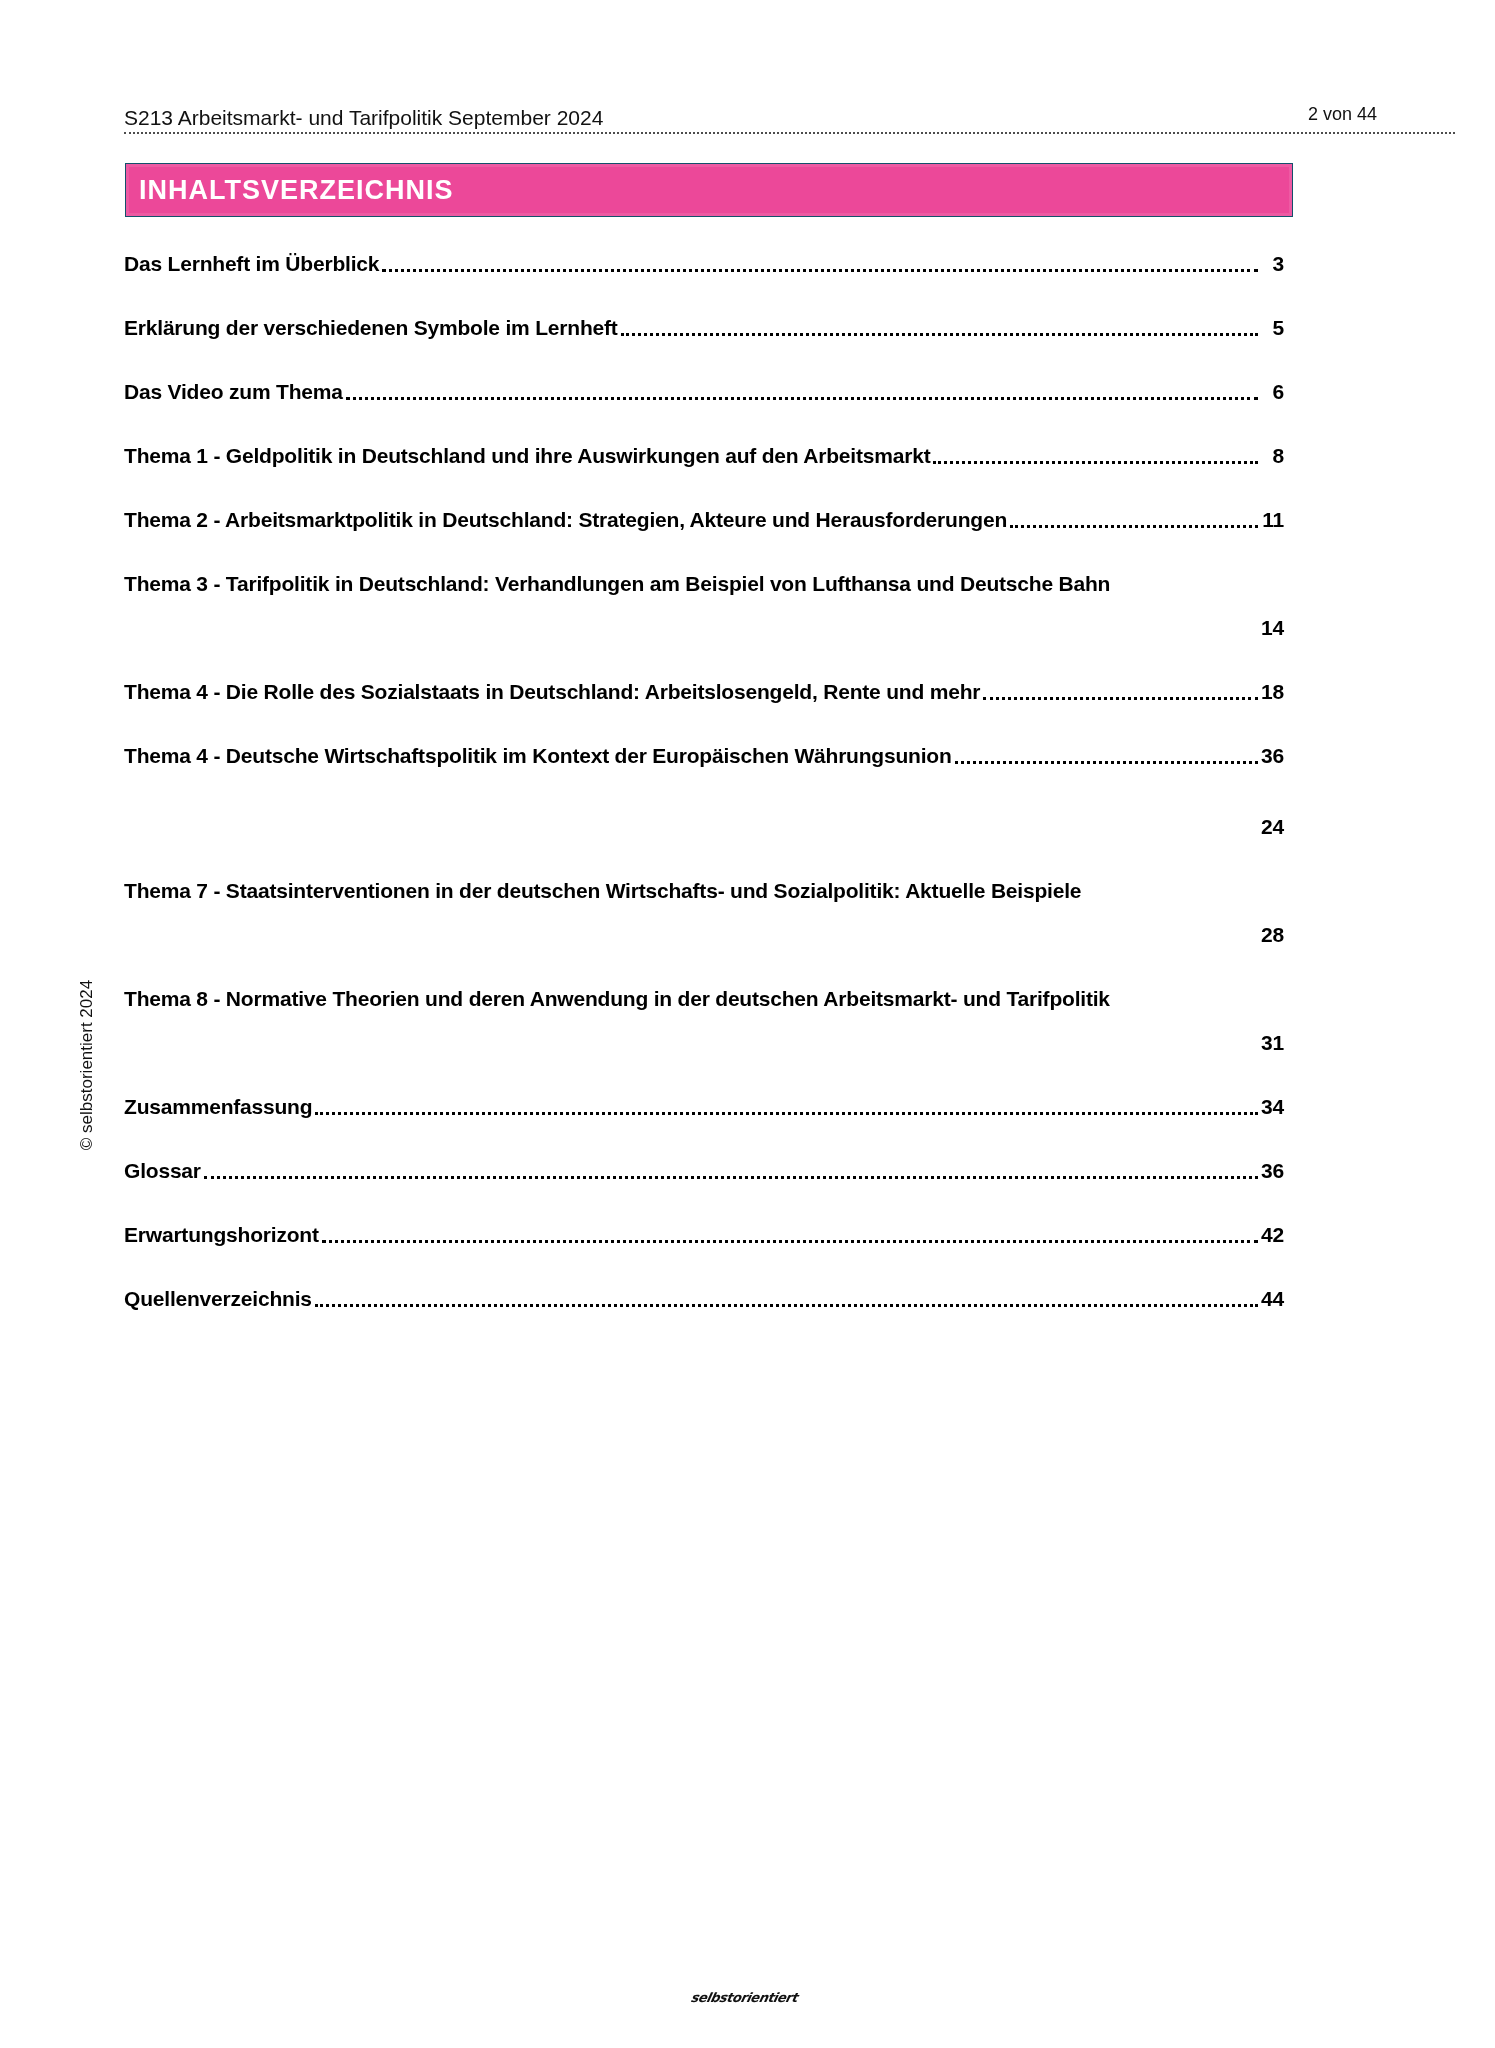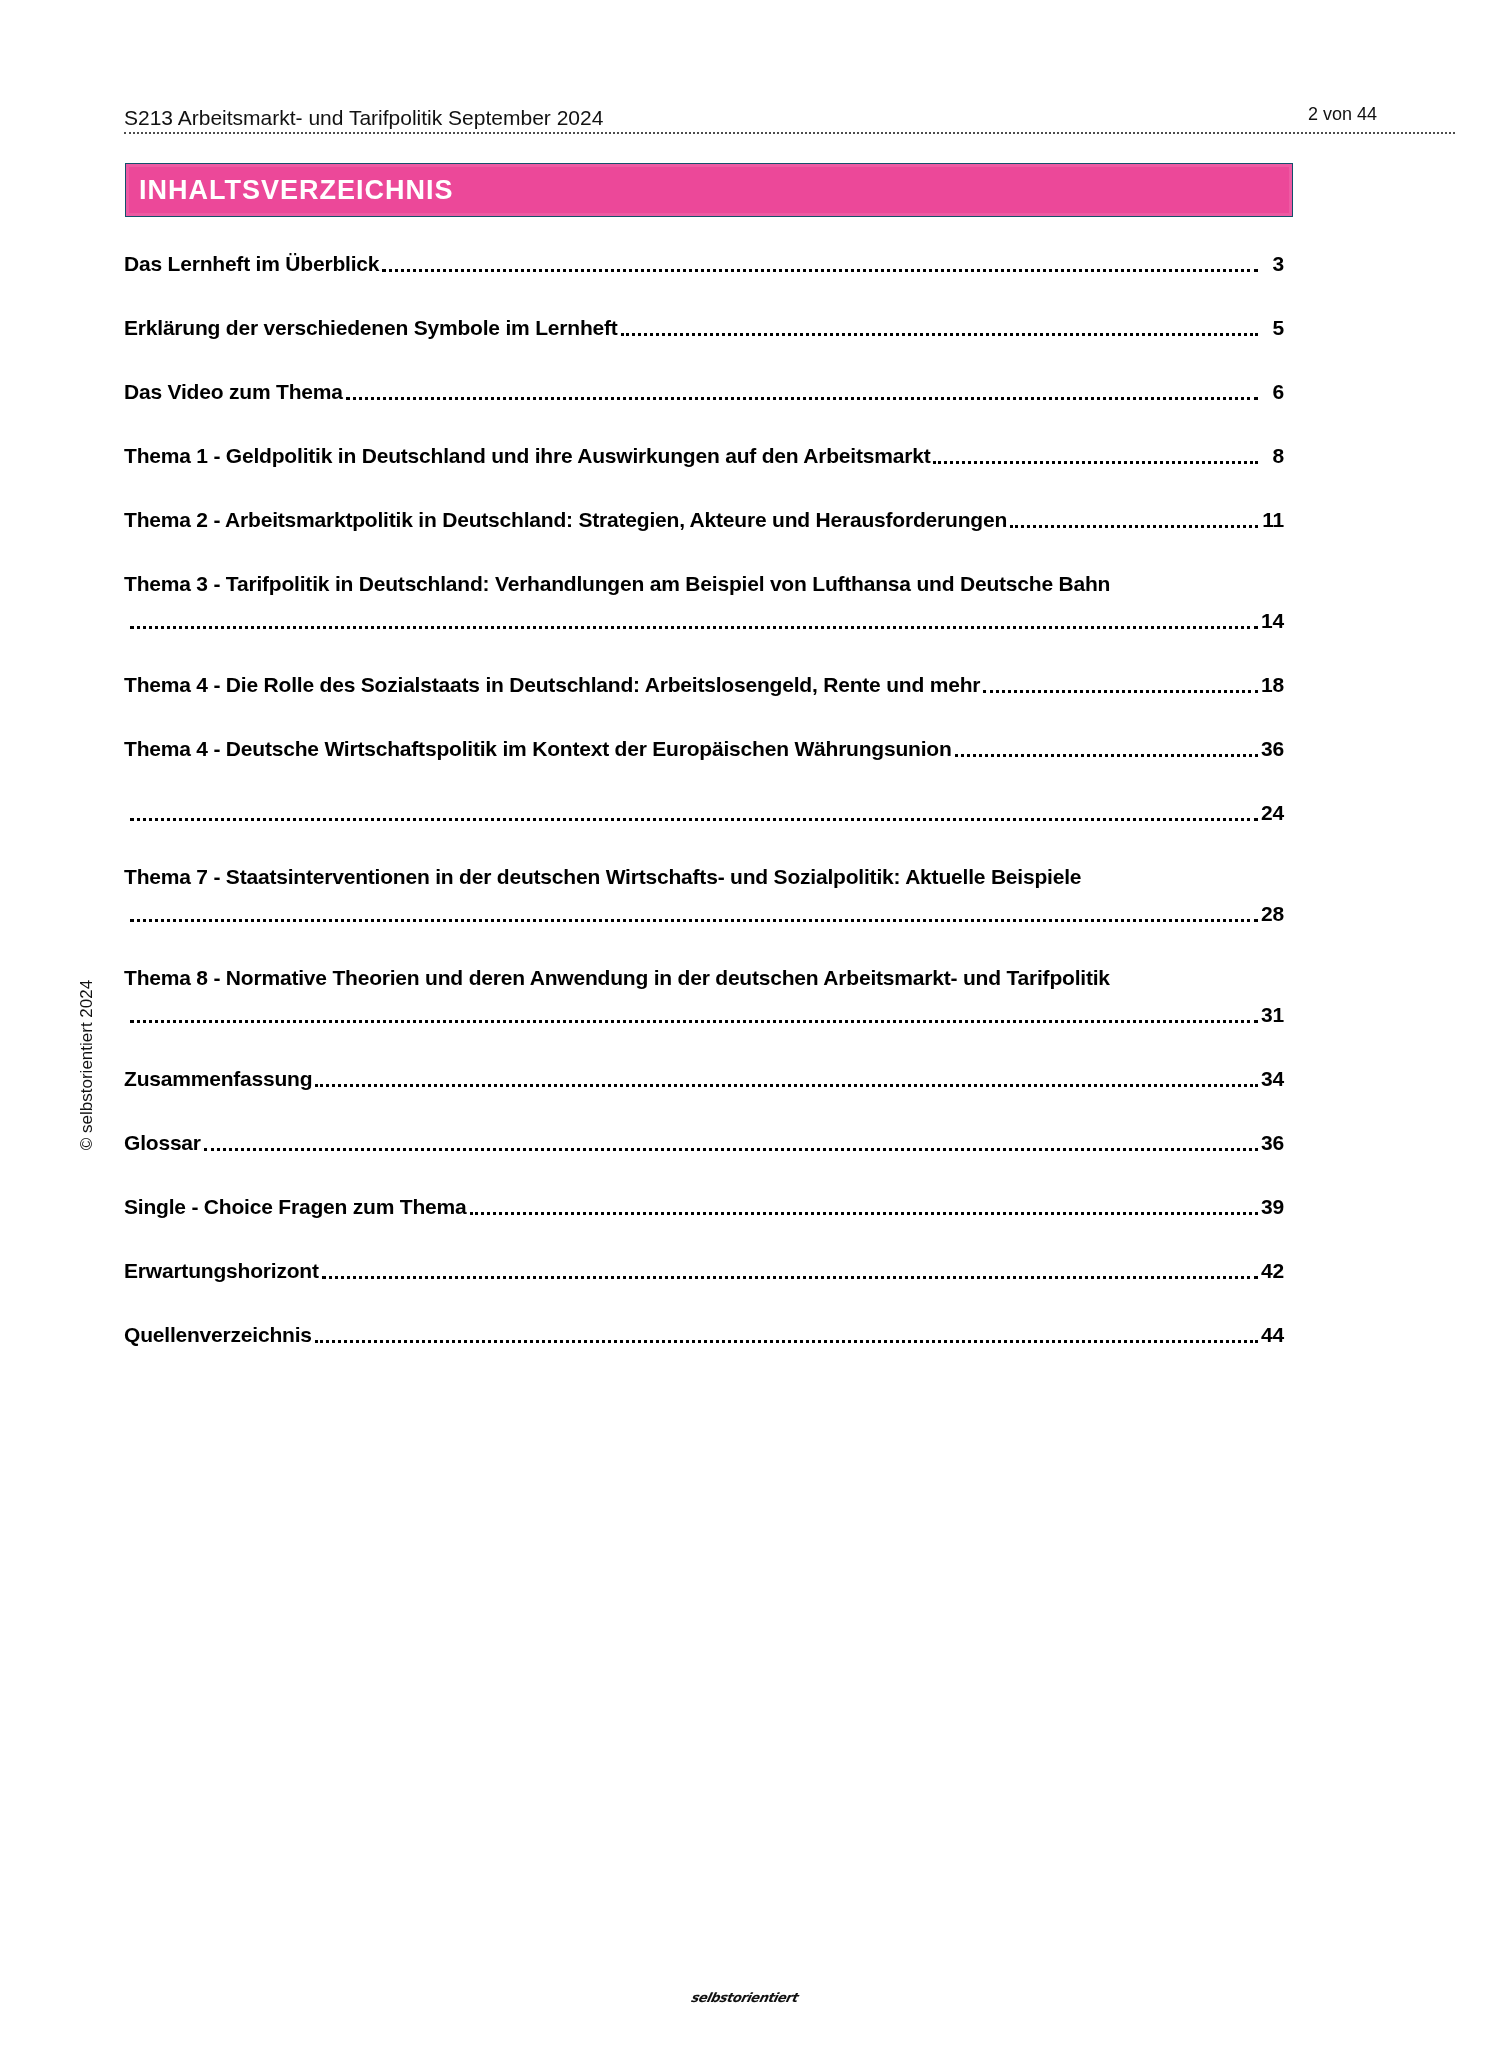--- a/index.html
+++ b/index.html
@@ -87,20 +87,21 @@
     text-align: right;
     white-space: nowrap;
   }
   .toc-entry.two { display: block; }
   .toc-entry.two .l1 { white-space: nowrap; }
   .toc-entry.two .l2 {
     display: flex;
     align-items: flex-end;
     margin-top: 12px;
     line-height: 25px;
+    flex-direction: column;
   }
   .toc-entry.two .l2 .dots { margin-left: 6px; }
 
   
   .copyright {
     position: absolute;
     left: 87px;
     top: 1065px;
     transform: translate(-50%, -50%) rotate(-90deg);
     white-space: nowrap;
@@ -213,25 +214,20 @@
     <span class="dots"></span>
     <span class="p">34</span>
   </div>
 
   <div class="toc-entry">
     <span class="t">Glossar</span>
     <span class="dots"></span>
     <span class="p">36</span>
   </div>
 
-  <div class="toc-entry">
-    <span class="t">Single - Choice Fragen zum Thema</span>
-    <span class="dots"></span>
-    <span class="p">39</span>
-  </div>
 
   <div class="toc-entry">
     <span class="t">Erwartungshorizont</span>
     <span class="dots"></span>
     <span class="p">42</span>
   </div>
 
   <div class="toc-entry">
     <span class="t">Quellenverzeichnis</span>
     <span class="dots"></span>

